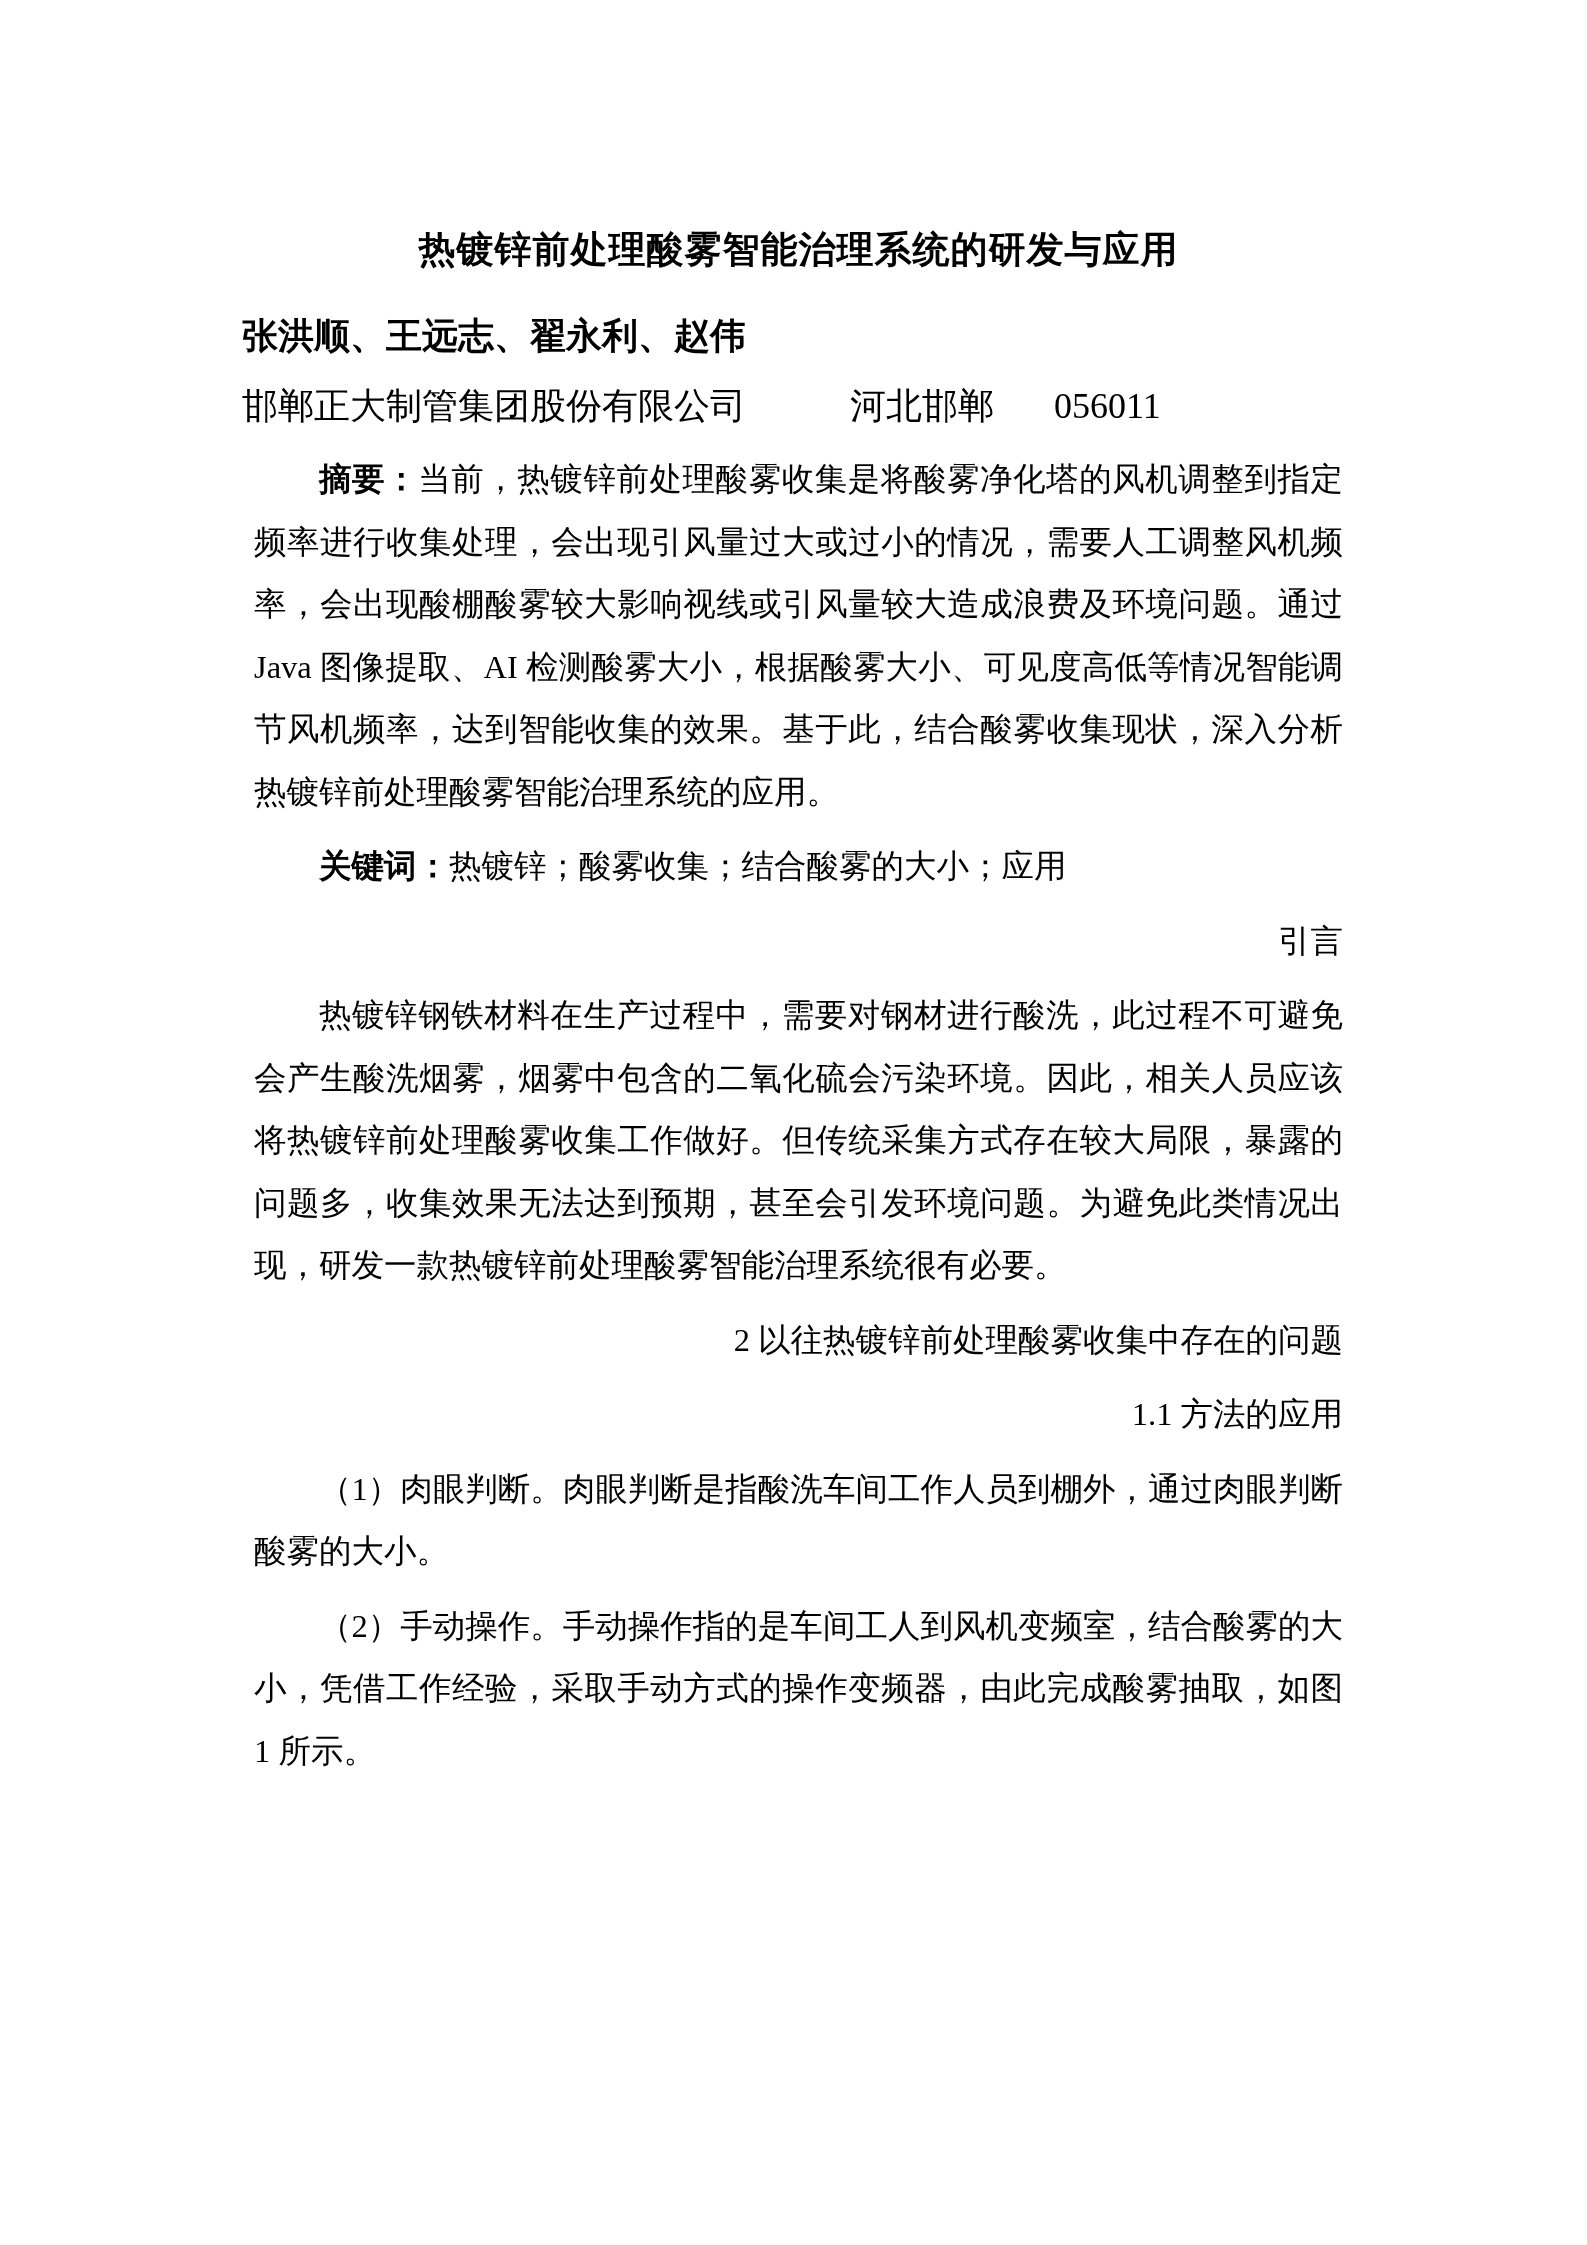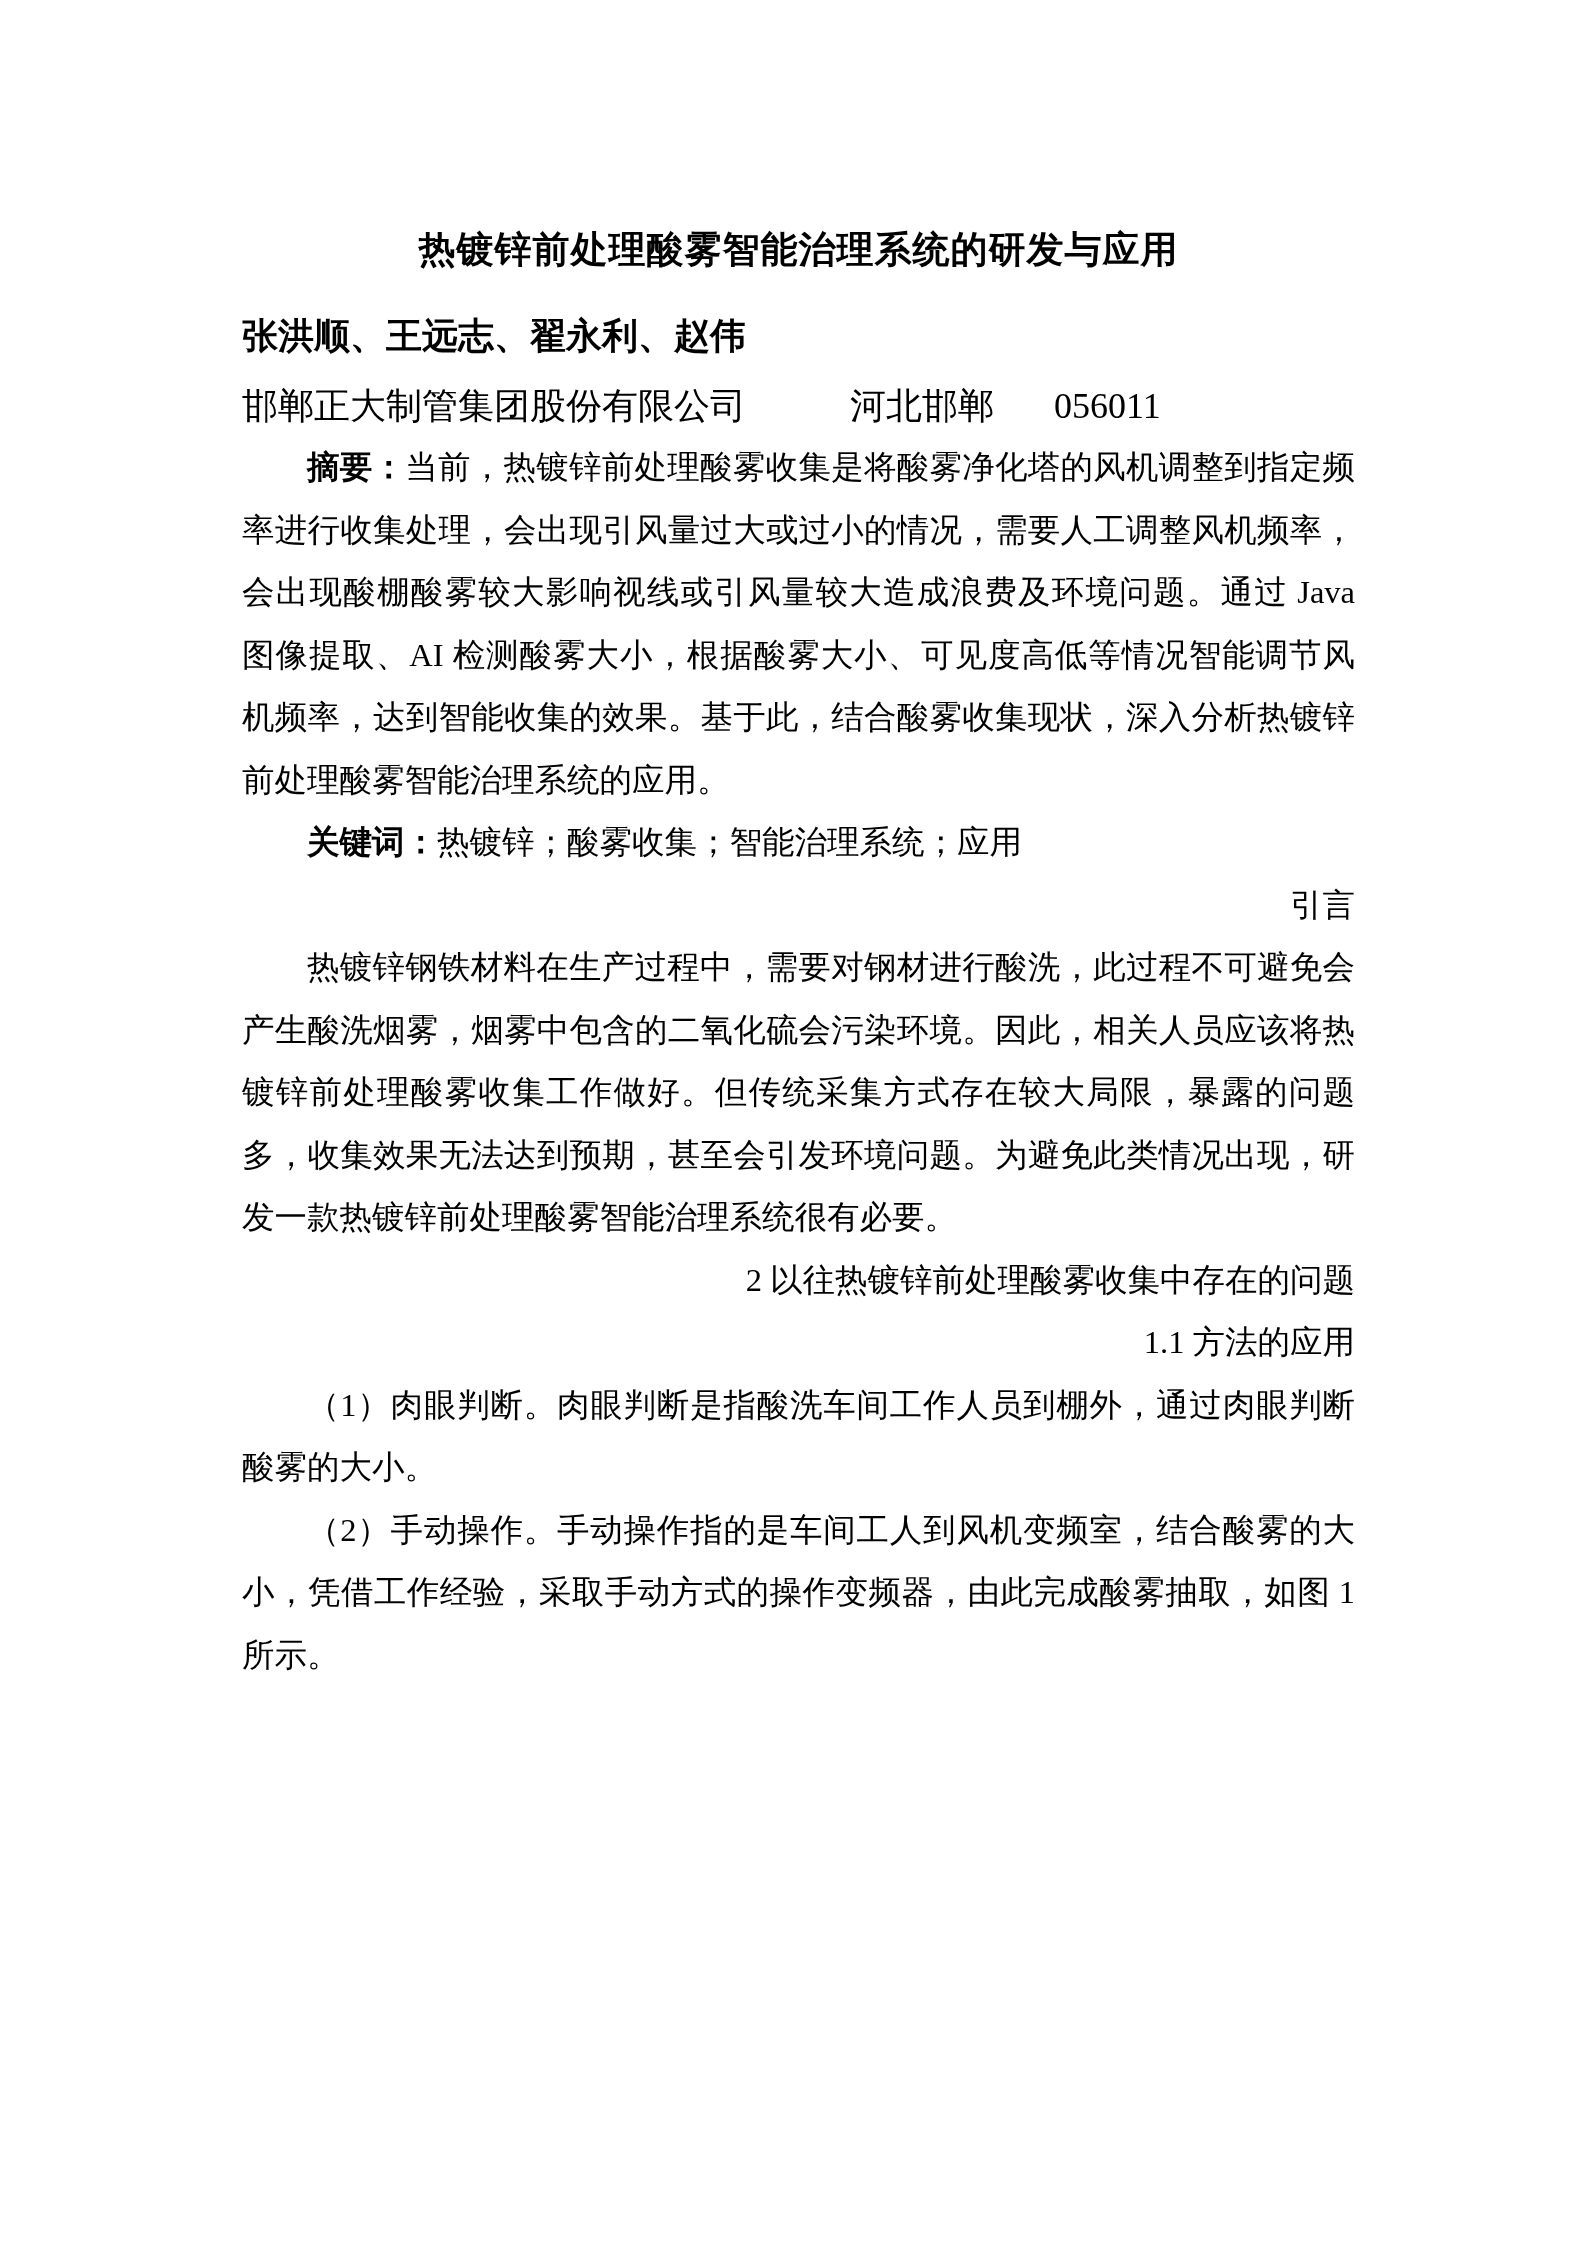--- a/index.html
+++ b/index.html
@@ -39,21 +39,21 @@
     font-weight: 400;
     text-align: left;
     line-height: 60px;
     white-space: nowrap;
   }
   .affiliation .aff-location { margin-left: 104px; }
   .affiliation .aff-postcode { margin-left: 60px; }
   .body-text p,
   .body-text h2,
   .body-text h3 {
-    margin: 0;
+    margin: 12px;
     font-size: 32.5px;
     font-weight: 400;
     line-height: 62.5px;
   }
   .para {
     text-align: justify;
     text-align-last: left;
     text-indent: 2em;
     word-break: break-all;
   }
@@ -77,21 +77,21 @@
     <span class="aff-company">邯郸正大制管集团股份有限公司</span><span class="aff-location">河北邯郸</span><span class="aff-postcode">056011</span>
   </div>
 
   <div class="body-text">
 
     <p class="para">
       <span class="inline-label">摘要：</span><span>当前，热镀锌前处理酸雾收集是将酸雾净化塔的风机调整到指定频率进行收集处理，会出现引风量过大或过小的情况，需要人工调整风机频率，会出现酸棚酸雾较大影响视线或引风量较大造成浪费及环境问题。通过 Java 图像提取、AI 检测酸雾大小，根据酸雾大小、可见度高低等情况智能调节风机频率，达到智能收集的效果。基于此，结合酸雾收集现状，深入分析热镀锌前处理酸雾智能治理系统的应用。</span>
     </p>
 
     <p class="para">
-      <span class="inline-label">关键词：</span><span>热镀锌；酸雾收集；智能治理系统；应用</span>
+      <span class="inline-label">关键词：</span><span>热镀锌；酸雾收集；结合酸雾的大小；应用</span>
     </p>
 
     <h2 class="heading">引言</h2>
 
     <p class="para">热镀锌钢铁材料在生产过程中，需要对钢材进行酸洗，此过程不可避免会产生酸洗烟雾，烟雾中包含的二氧化硫会污染环境。因此，相关人员应该将热镀锌前处理酸雾收集工作做好。但传统采集方式存在较大局限，暴露的问题多，收集效果无法达到预期，甚至会引发环境问题。为避免此类情况出现，研发一款热镀锌前处理酸雾智能治理系统很有必要。</p>
 
     <h2 class="heading">2 以往热镀锌前处理酸雾收集中存在的问题</h2>
 
     <h3 class="heading">1.1 方法的应用</h3>
 

